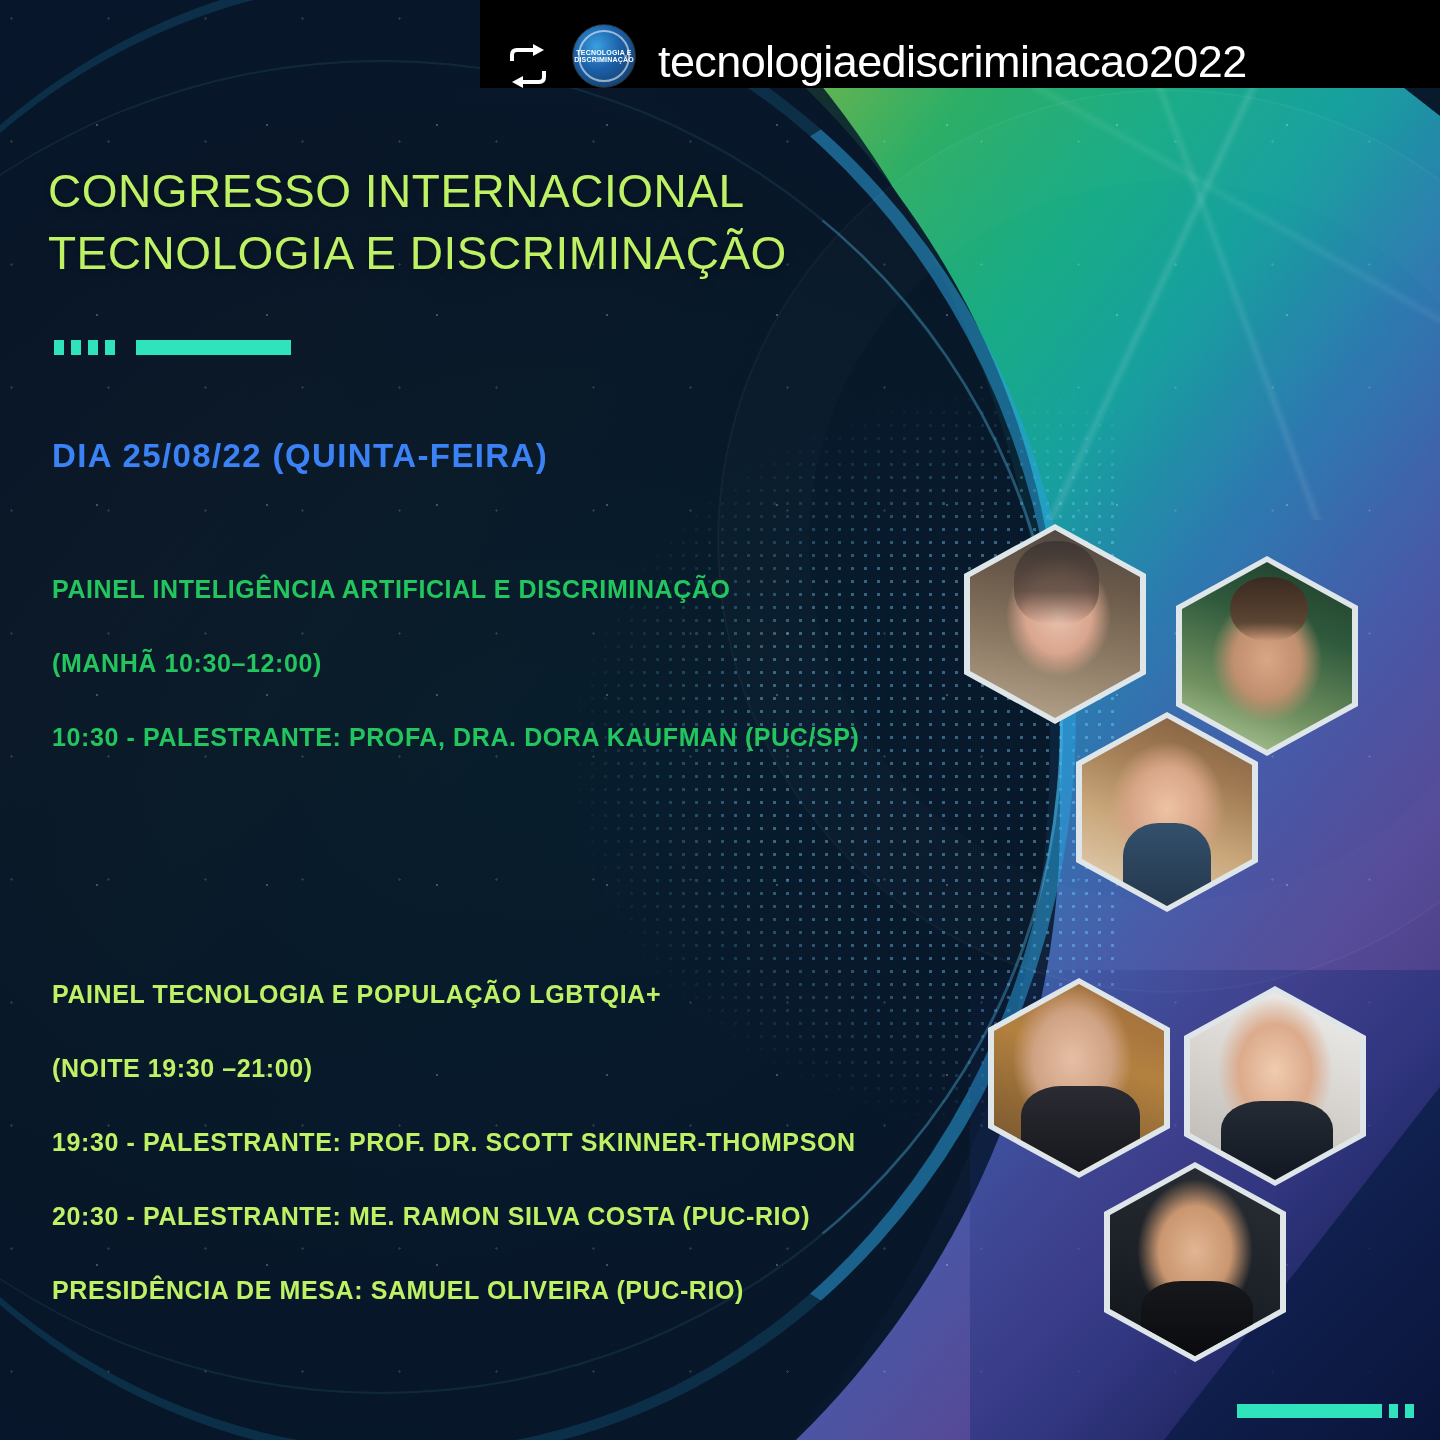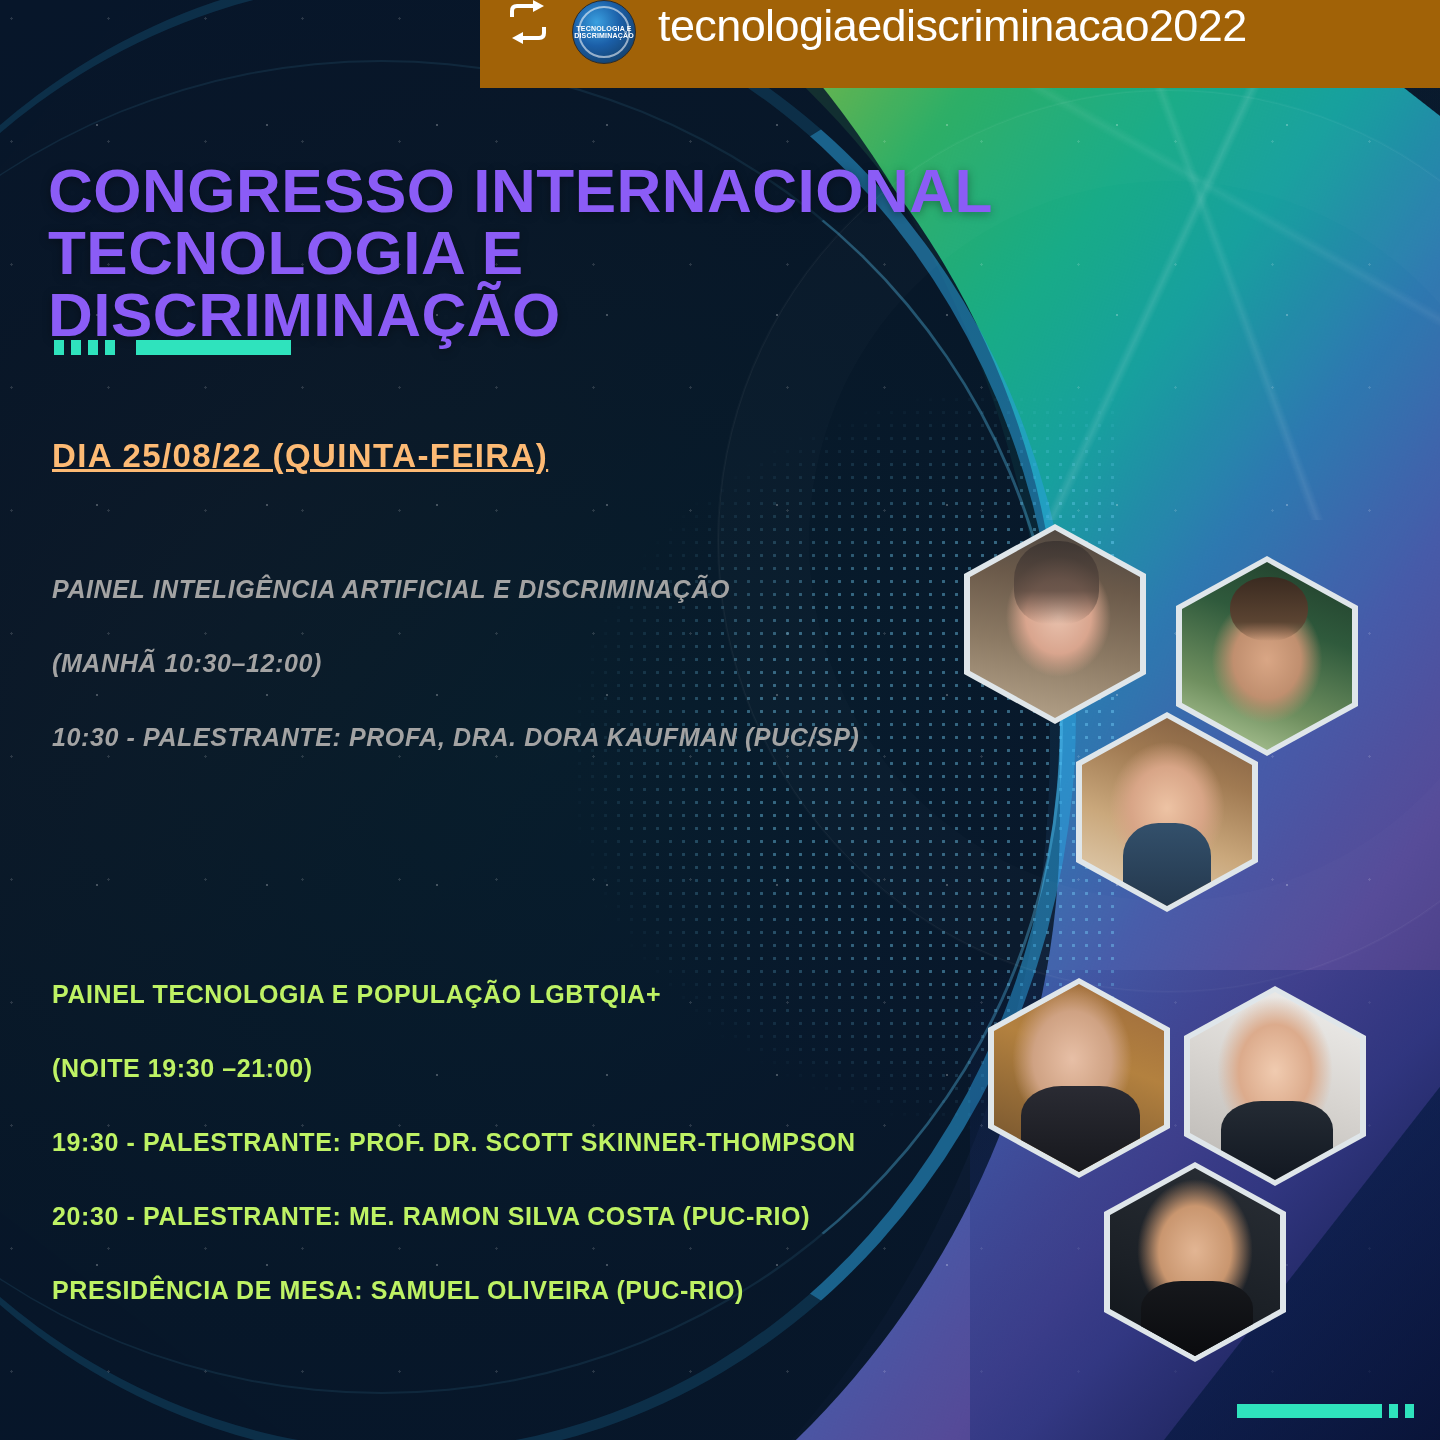--- a/index.html
+++ b/index.html
@@ -151,23 +151,23 @@
     background: linear-gradient(135deg, rgba(40,70,160,0.0) 0%, rgba(26,45,120,0.55) 55%, rgba(10,20,60,0.85) 100%);
   }
 
   
   .ig-bar {
     position: absolute;
     top: 0;
     left: 480px;
     width: 960px;
     height: 88px;
-    background: #a16207;
+    background: #000000;
     display: flex;
-    align-items: flex-start;
+    align-items: flex-end;
     gap: 22px;
     padding-left: 26px;
     box-sizing: border-box;
     z-index: 40;
   }
   .repost-icon {
     width: 44px; height: 44px;
     position: relative;
     flex: 0 0 auto;
   }
@@ -211,23 +211,23 @@
   .content {
     position: absolute;
     inset: 0;
     z-index: 20;
   }
   .title {
     position: absolute;
     left: 48px;
     top: 160px;
     width: 980px;
-    color: #8b5cf6;
-    font-size: 62px;
-    font-weight: bold;
+    color: #bef264;
+    font-size: 46px;
+    font-weight: normal;
     line-height: 62px;
     letter-spacing: 0.5px;
     text-transform: uppercase;
     text-shadow: 0 2px 10px rgba(0,0,0,0.35);
   }
   .title .l2 { display:block; }
 
   .rule {
     position: absolute;
     left: 54px;
@@ -245,43 +245,42 @@
     width: 155px;
     height: 15px;
     background: #2fe3bd;
     margin-left: 14px;
   }
 
   .day-label {
     position: absolute;
     left: 52px;
     top: 437px;
-    color: #fdba74;
+    color: #3b82f6;
     font-size: 33px;
     font-weight: bold;
     letter-spacing: 1.4px;
     text-transform: uppercase;
-    text-decoration: underline;
   }
 
   .block {
     position: absolute;
     left: 52px;
     width: 900px;
   }
   .block .line {
     font-size: 25px;
     font-weight: bold;
     letter-spacing: 0.6px;
     line-height: 74px;
     text-transform: uppercase;
     white-space: nowrap;
   }
   .block-morning { top: 552px; }
-  .block-morning .line { color: #a3a3a3; font-style: italic; }
+  .block-morning .line { color: #22c55e; }
   .block-night { top: 957px; }
   .block-night .line { color: #bef264; }
 
   
   .hex {
     position: absolute;
     width: 182px;
     height: 200px;
     clip-path: polygon(50% 0%, 100% 25%, 100% 75%, 50% 100%, 0% 75%, 0% 25%);
     z-index: 25;

